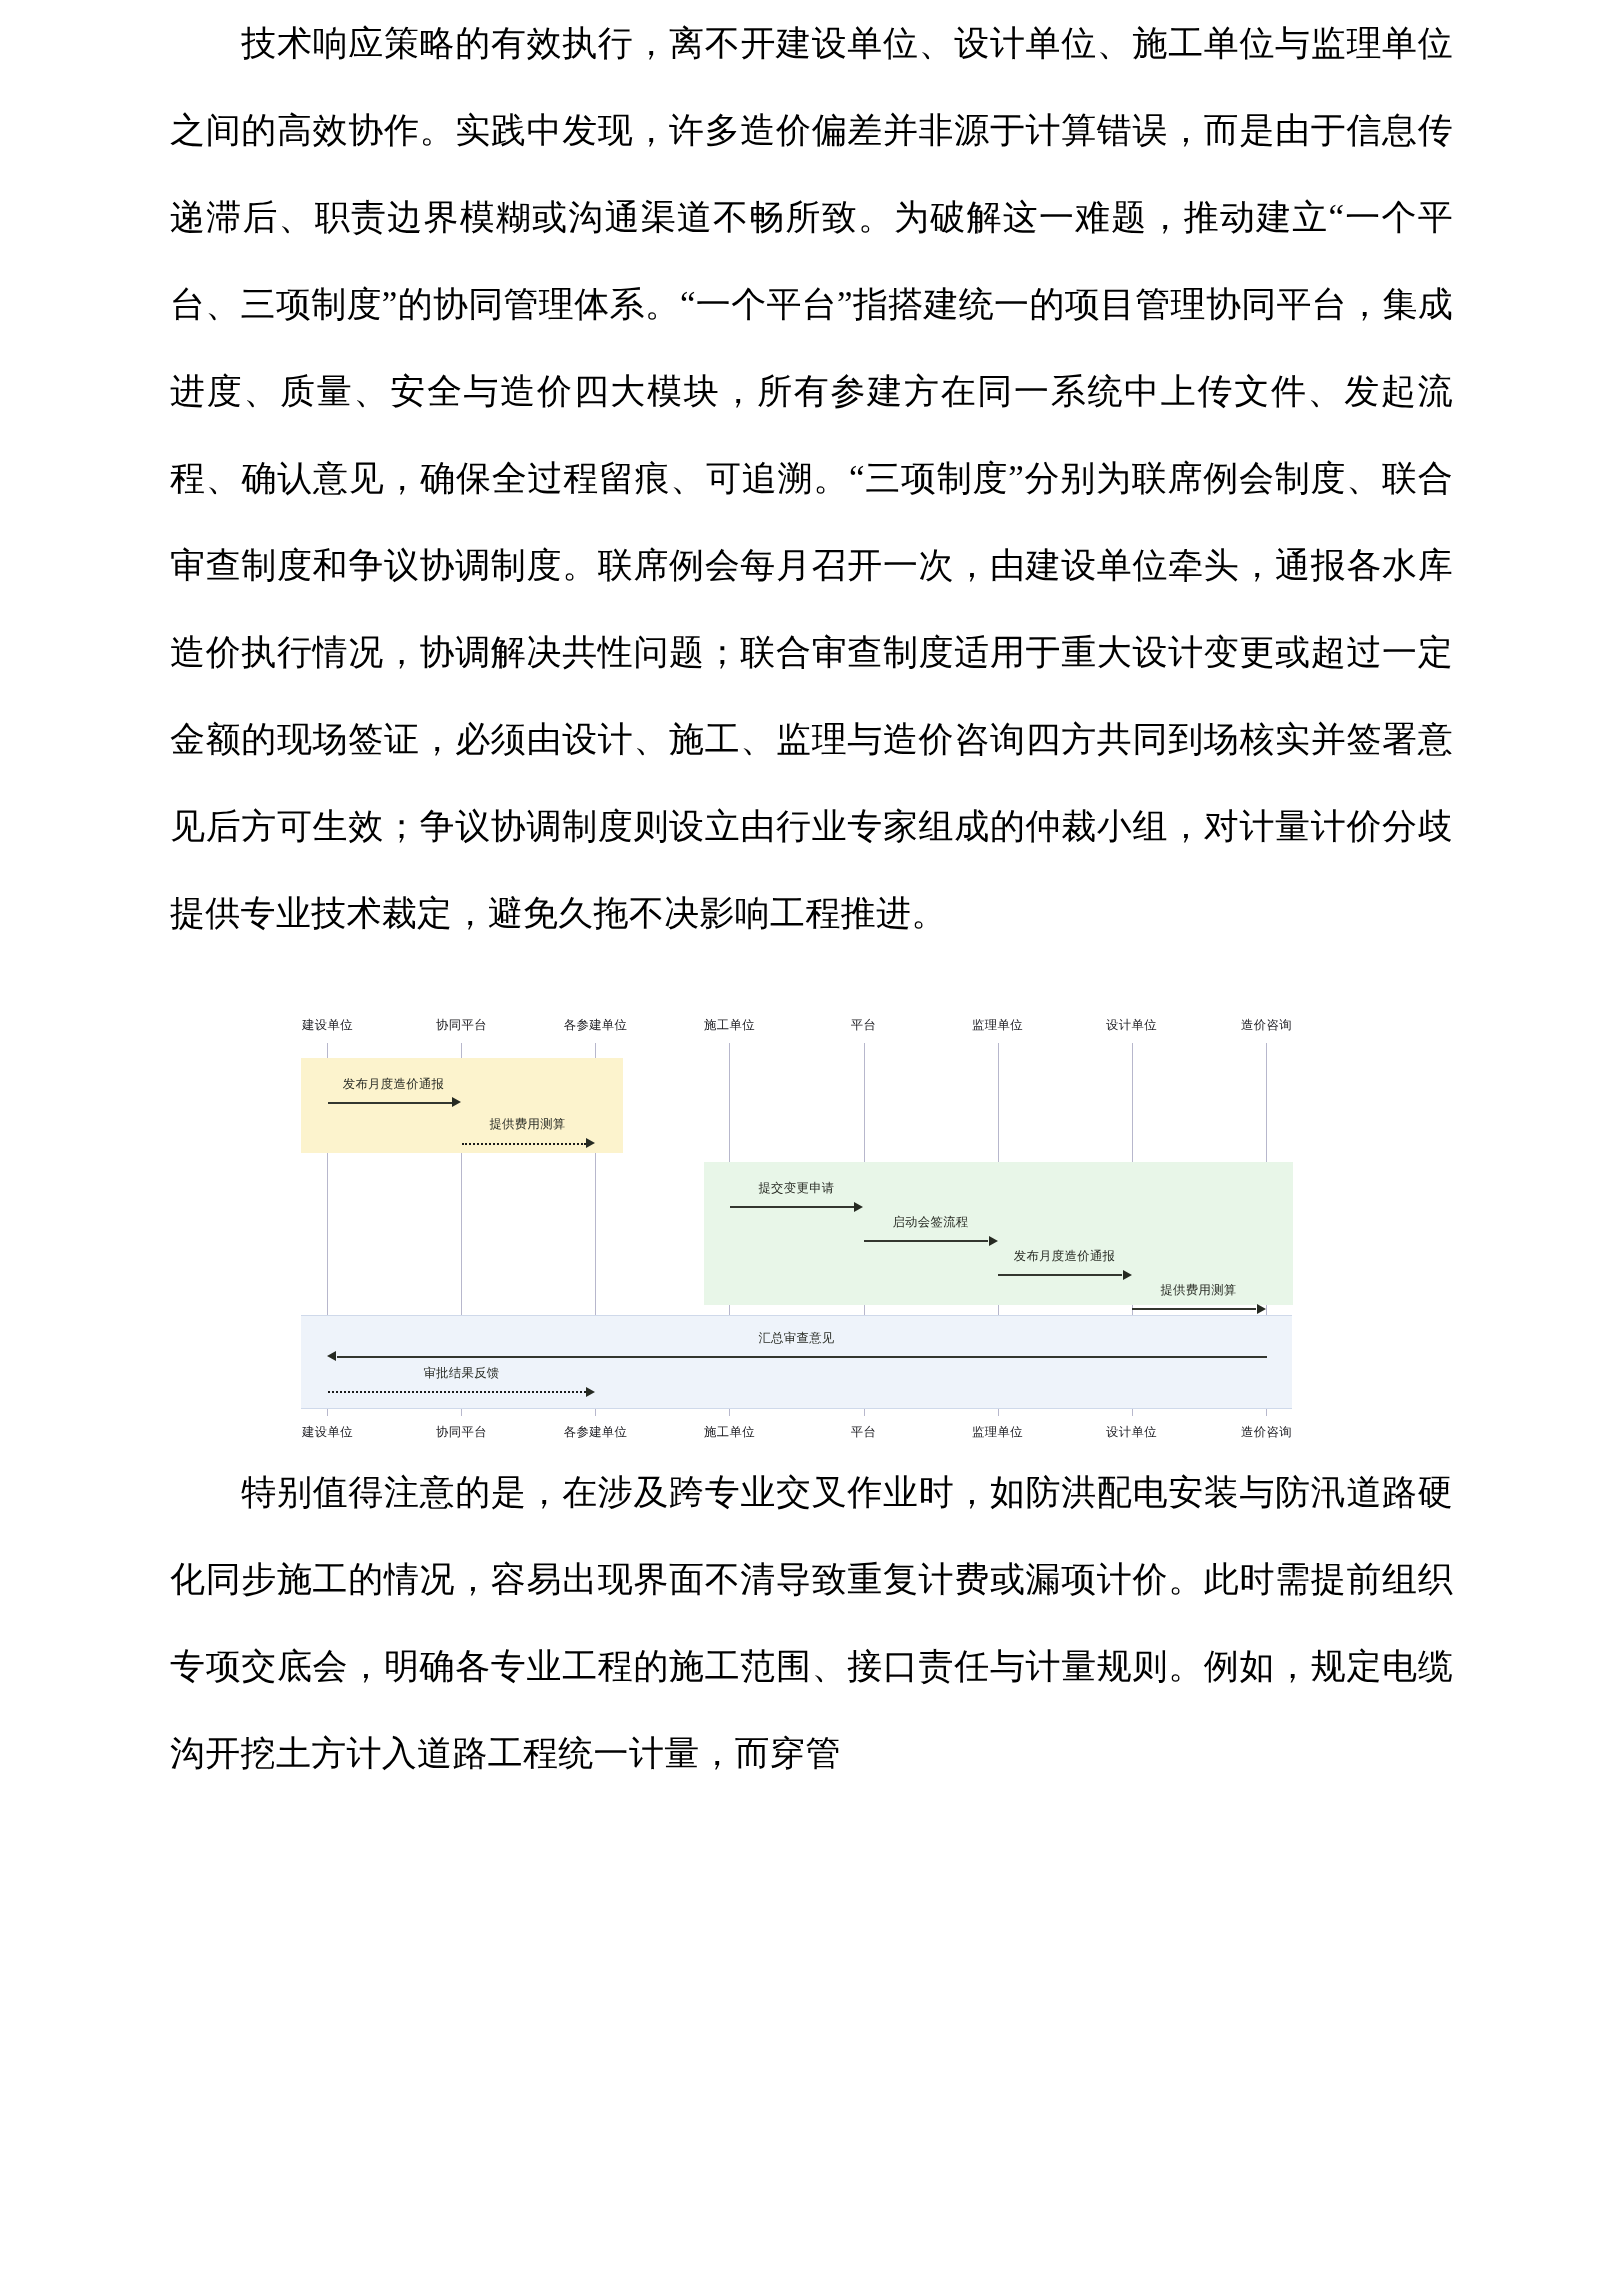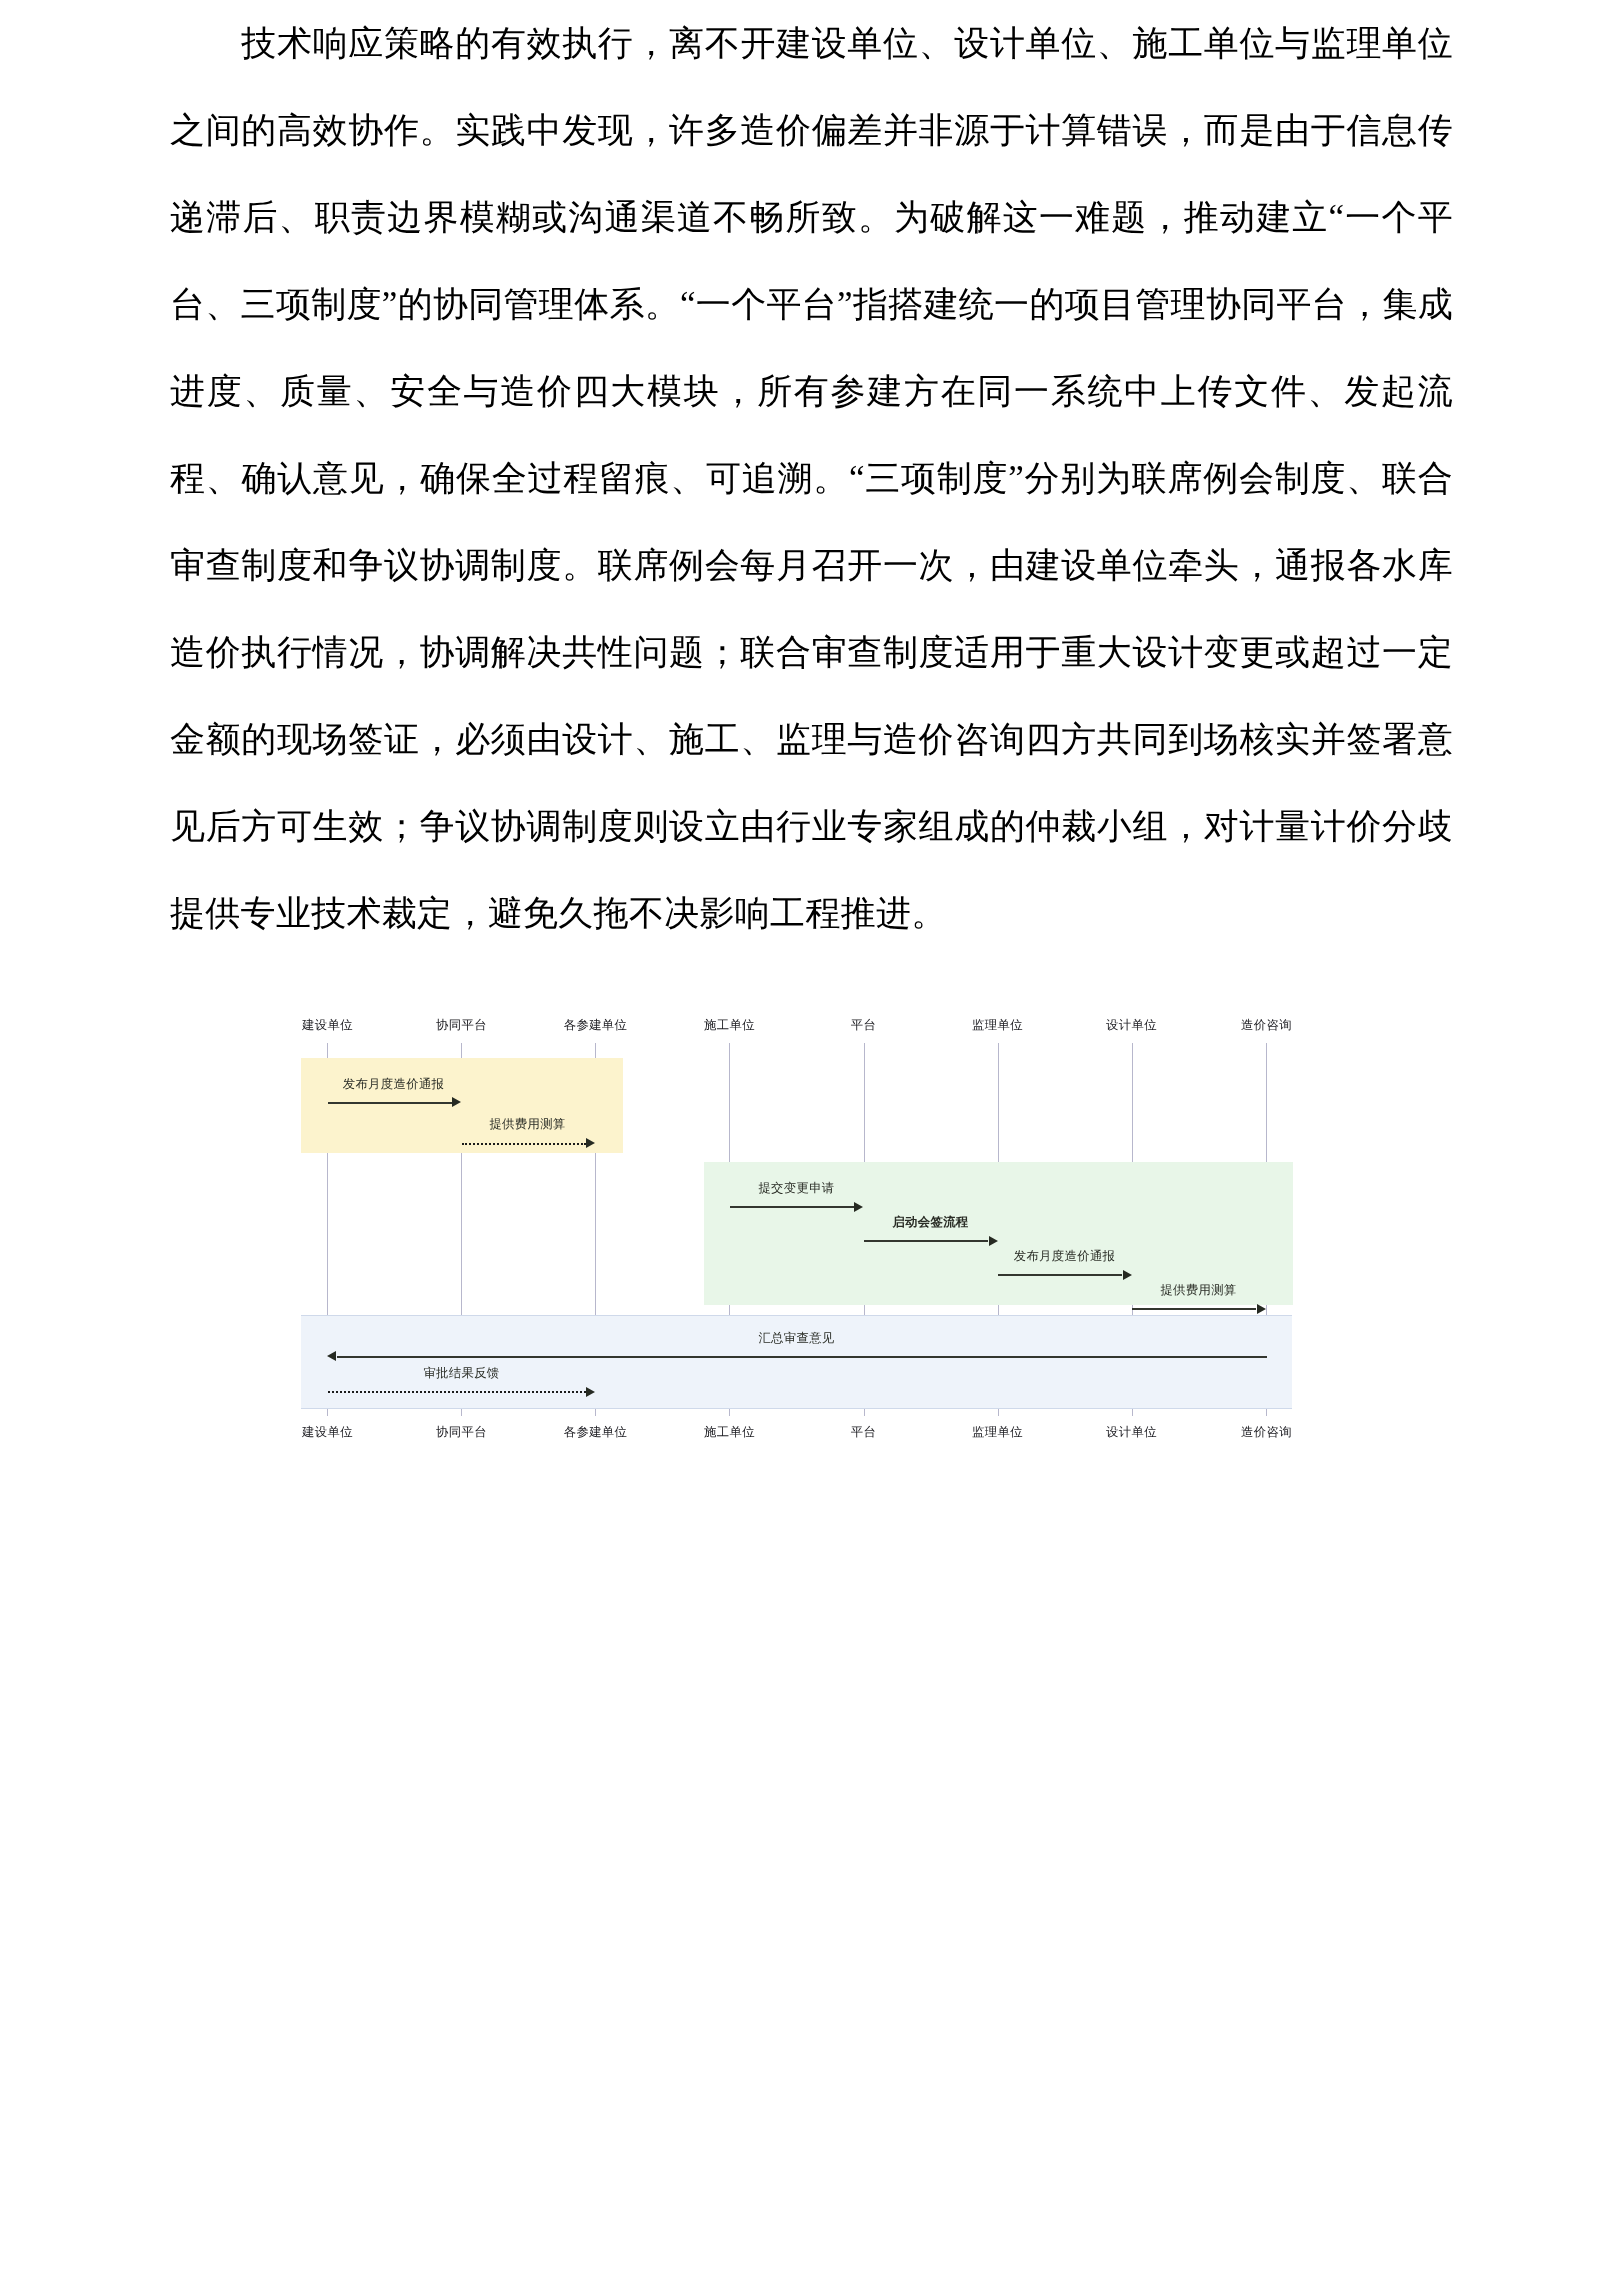--- a/index.html
+++ b/index.html
@@ -154,21 +154,21 @@
         <div class="arrow-head arrow-right" style="left:216px; top:80px;"></div>
 
         <div class="msg-label" style="left:292px; top:99px;">提供费用测算</div>
         <div class="msg-line dotted" style="left:226px; top:126px; width:124px;"></div>
         <div class="arrow-head arrow-right" style="left:350px; top:121px;"></div>
 
         <div class="msg-label" style="left:561px; top:163px;">提交变更申请</div>
         <div class="msg-line" style="left:494px; top:189px; width:124px;"></div>
         <div class="arrow-head arrow-right" style="left:618px; top:185px;"></div>
 
-        <div class="msg-label" style="left:695px; top:197px;font-weight:bold;">启动会签流程</div>
+        <div class="msg-label" style="left:695px; top:197px;">启动会签流程</div>
         <div class="msg-line" style="left:628px; top:223px; width:124px;"></div>
         <div class="arrow-head arrow-right" style="left:753px; top:219px;"></div>
 
         <div class="msg-label" style="left:829px; top:231px;">发布月度造价通报</div>
         <div class="msg-line" style="left:762px; top:257px; width:124px;"></div>
         <div class="arrow-head arrow-right" style="left:887px; top:253px;"></div>
 
         <div class="msg-label" style="left:963px; top:265px;">提供费用测算</div>
         <div class="msg-line" style="left:896px; top:291px; width:124px;"></div>
         <div class="arrow-head arrow-right" style="left:1021px; top:287px;"></div>
@@ -186,18 +186,19 @@
         <div class="actor-label" style="left:360px; top:407px;">各参建单位</div>
         <div class="actor-label" style="left:494px; top:407px;">施工单位</div>
         <div class="actor-label" style="left:628px; top:407px;">平台</div>
         <div class="actor-label" style="left:762px; top:407px;">监理单位</div>
         <div class="actor-label" style="left:896px; top:407px;">设计单位</div>
         <div class="actor-label" style="left:1031px; top:407px;">造价咨询</div>
 
       </div>
     </div>
 
+    <p class="body-par par-two"><span class="indent"></span><span>特别值得注意的是，在涉及跨专业交叉作业时，如防洪配电安装与防汛道路硬化同步施工的情况，容易出现界面不清导致重复计费或漏项计价。此时需提前组织专项交底会，明确各专业工程的施工范围、接口责任与计量规则。例如，规定电缆沟开挖土方计入道路工程统一计量，而穿管</span></p>
 
   </div>
 
 
 </div>
 
 
 </body></html>

